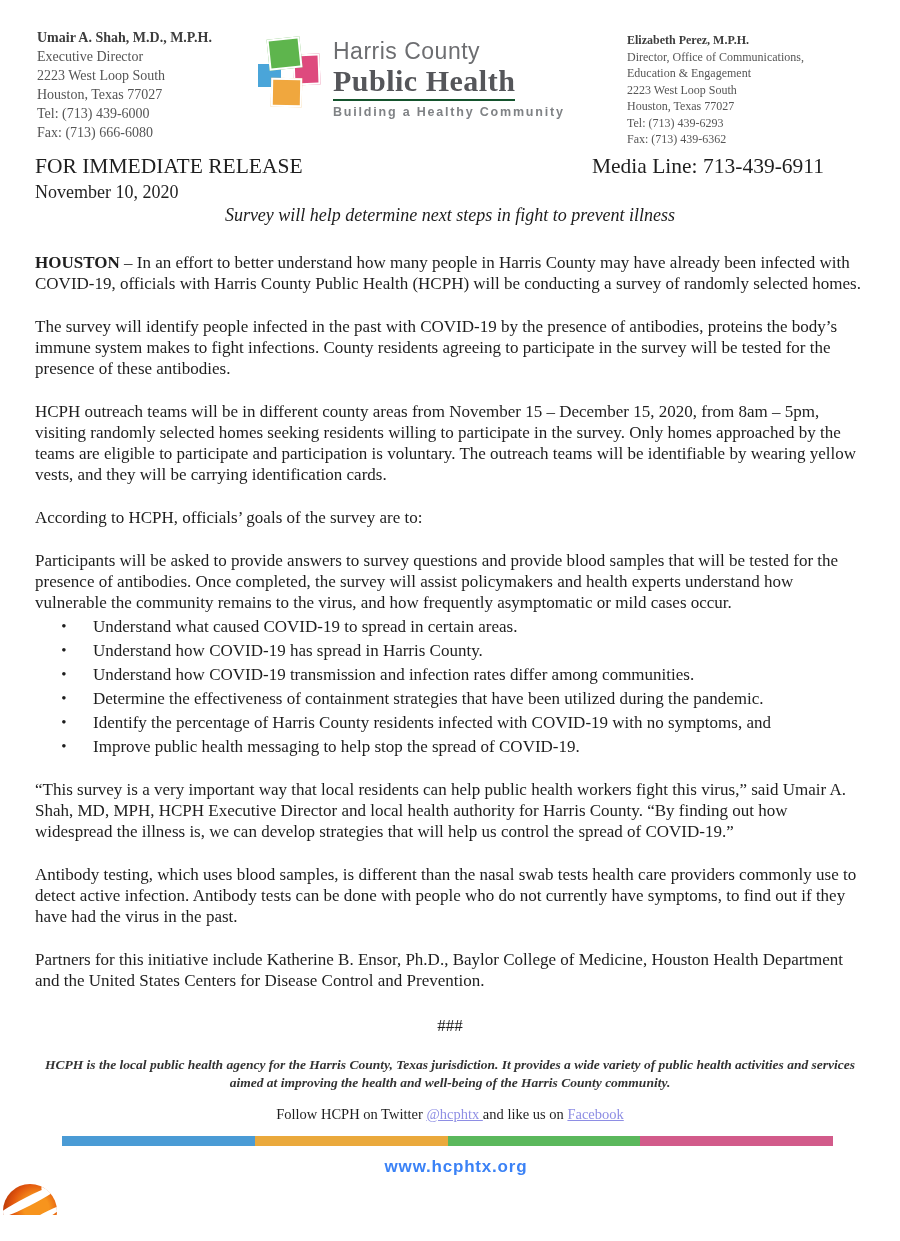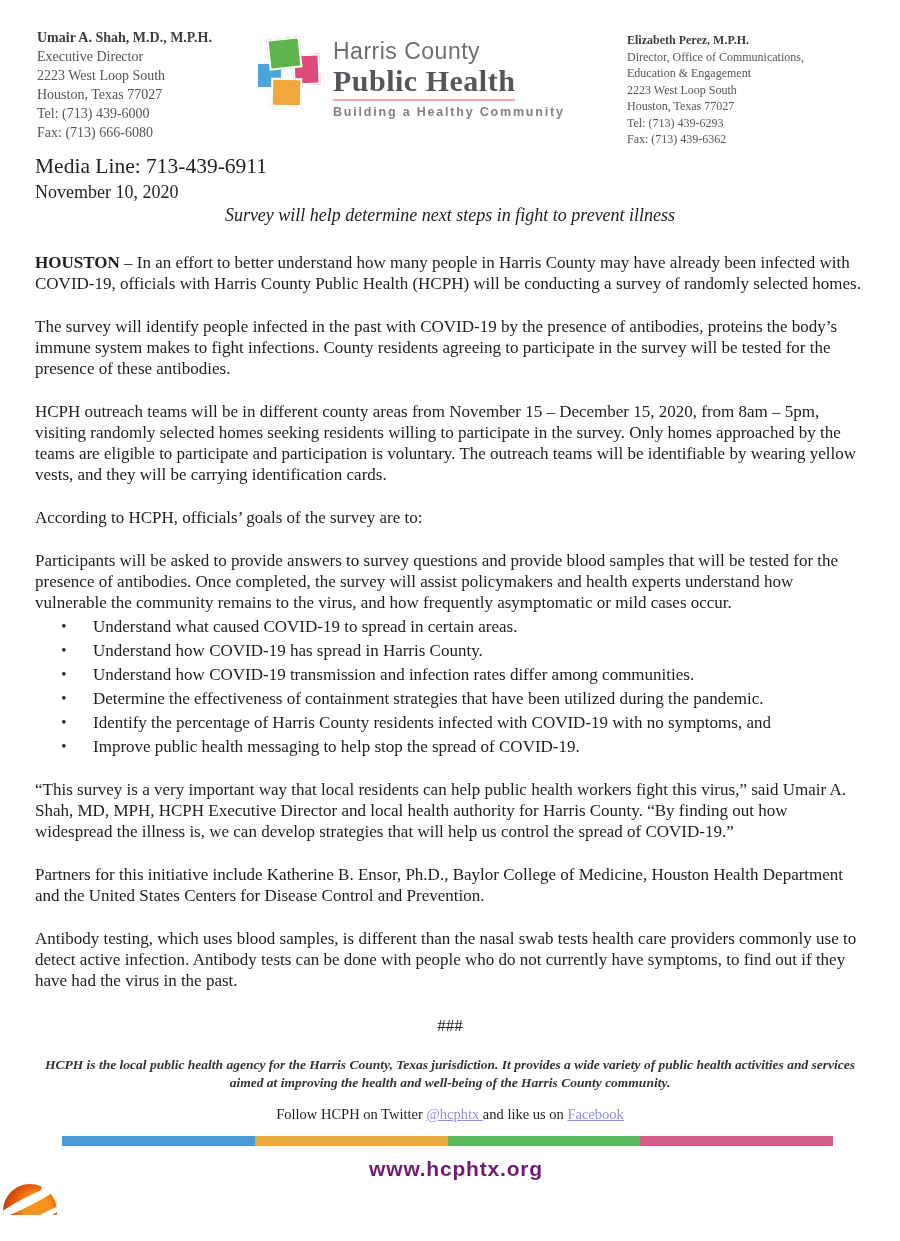--- a/index.html
+++ b/index.html
@@ -22,21 +22,21 @@
   .sq { position:absolute; border:2px solid #fff; }
   .sq-green  { left:12px; top:0;    width:33px; height:31px; background:#5eb54d; transform:rotate(-6deg); z-index:3; }
   .sq-pink   { left:37px; top:16px; width:27px; height:31px; background:#de4a7e; transform:rotate(-2deg); z-index:2; }
   .sq-blue   { left:0;    top:24px; width:27px; height:27px; background:#4aa5d9; z-index:1; }
   .sq-orange { left:15px; top:40px; width:31px; height:29px; background:#f0a73e; transform:rotate(1deg); z-index:4; }
   .logo-text { margin-left:13px; font-family:"Liberation Sans", sans-serif; }
   .logo-line1 { font-size:23px; color:#6d6e71; letter-spacing:0.5px; }
   .logo-line2 {
     display:inline-block; font-family:"Liberation Serif", serif; font-weight:bold;
     font-size:30px; color:#55565a; letter-spacing:0.5px; line-height:32px;
-    border-bottom:2px solid #fca5a5; padding-bottom:2px;
+    border-bottom:2px solid #14532d; padding-bottom:2px;
   }
   .logo-tagline { font-size:12.5px; font-weight:bold; color:#7f8285; letter-spacing:1.8px; margin-top:4px; }
 
   
   .release-row {
     display:flex; justify-content:space-between;
     margin:16px 76px 0 35px; font-size:21.5px; color:#1f1f1f;
   }
   .date-line { margin:3px 0 0 35px; font-size:18px; color:#1f1f1f; }
 
@@ -62,21 +62,21 @@
   .social { margin-top:14px; text-align:center; font-size:14.5px; color:#1e1e1e; }
   .social a { color:#8e8ee4; text-decoration:underline; cursor:pointer; }
   .color-bar { display:flex; width:771px; height:10px; margin:13px 0 0 62px; }
   .color-bar .seg { flex:1 1 25%; }
   .seg-blue   { background:#4a9bd5; }
   .seg-orange { background:#eaa93c; }
   .seg-green  { background:#5bb85c; }
   .seg-pink   { background:#d25b8a; }
   .website {
     margin-top:11px; text-align:center; font-family:"Liberation Sans", sans-serif;
-    font-weight:bold; font-size:21px; color:#701a75; letter-spacing:0.8px;padding-left:12px;
+    font-weight:bold; font-size:17px; color:#3b82f6; letter-spacing:0.8px;padding-left:12px;
   }
 
   
   .flame {
     position:absolute; left:3px; top:1184px; width:54px; height:54px; border-radius:50%;
     background:radial-gradient(circle at 62% 45%, #f7941d 0 28%, #e2560e 55%, #b23305 80%, #a32a04 100%);
     overflow:hidden;
   }
   .flame .swoosh1, .flame .swoosh2 {
     position:absolute; background:#fff; border-radius:50%;
@@ -121,20 +121,21 @@
       <div>Director, Office of Communications,</div>
       <div>Education &amp; Engagement</div>
       <div>2223 West Loop South</div>
       <div>Houston, Texas 77027</div>
       <div>Tel: (713) 439-6293</div>
       <div>Fax: (713) 439-6362</div>
     </div>
   </div>
 
   <div class="release-row">
+    <span>FOR IMMEDIATE RELEASE</span>
     <span>Media Line:  713-439-6911</span>
   </div>
   <div class="date-line">November 10, 2020</div>
 
   <div class="doc-subtitle">Survey will help determine next steps in fight to prevent illness</div>
 
   <div class="content">
     <p><span class="lead">HOUSTON</span><span> – In an effort to better understand how many people in Harris County may have already been infected with COVID-19, officials with Harris County Public Health (HCPH) will be conducting a survey of randomly selected homes.</span></p>
     <p>The survey will identify people infected in the past with COVID-19 by the presence of antibodies, proteins the body’s immune system makes to fight infections. County residents agreeing to participate in the survey will be tested for the presence of these antibodies.</p>
     <p>HCPH outreach teams will be in different county areas from November 15 – December 15, 2020, from 8am – 5pm, visiting randomly selected homes seeking residents willing to participate in the survey. Only homes approached by the teams are eligible to participate and participation is voluntary.  The outreach teams will be identifiable by wearing yellow vests, and they will be carrying identification cards.</p>
@@ -160,22 +161,22 @@
       <li>
           <span class="bullet-dot">•</span>
           <span>Identify the percentage of Harris County residents infected with COVID-19 with no symptoms, and</span>
         </li>
       <li>
           <span class="bullet-dot">•</span>
           <span>Improve public health messaging to help stop the spread of COVID-19.</span>
         </li>
     </ul>
     <p>“This survey is a very important way that local residents can help public health workers fight this virus,” said Umair A. Shah, MD, MPH, HCPH Executive Director and local health authority for Harris County. “By finding out how widespread the illness is, we can develop strategies that will help us control the spread of COVID-19.”</p>
+    <p>Antibody testing, which uses blood samples, is different than the nasal swab tests health care providers commonly use to detect active infection. Antibody tests can be done with people who do not currently have symptoms, to find out if they have had the virus in the past.</p>
     <p>Partners for this initiative include Katherine B. Ensor, Ph.D., Baylor College of Medicine, Houston Health Department and the United States Centers for Disease Control and Prevention.</p>
-    <p>Antibody testing, which uses blood samples, is different than the nasal swab tests health care providers commonly use to detect active infection. Antibody tests can be done with people who do not currently have symptoms, to find out if they have had the virus in the past.</p>
     <div class="end-mark">###</div>
   </div>
 
   <div class="about">HCPH is the local public health agency for the Harris County, Texas jurisdiction. It provides a wide variety of public health activities and services aimed at improving the health and well-being of the Harris County community.</div>
 
   <div class="social">
     <span>Follow HCPH on Twitter </span><a>@hcphtx </a><span>and like us on </span><a>Facebook</a>
   </div>
 
   <div class="color-bar">

